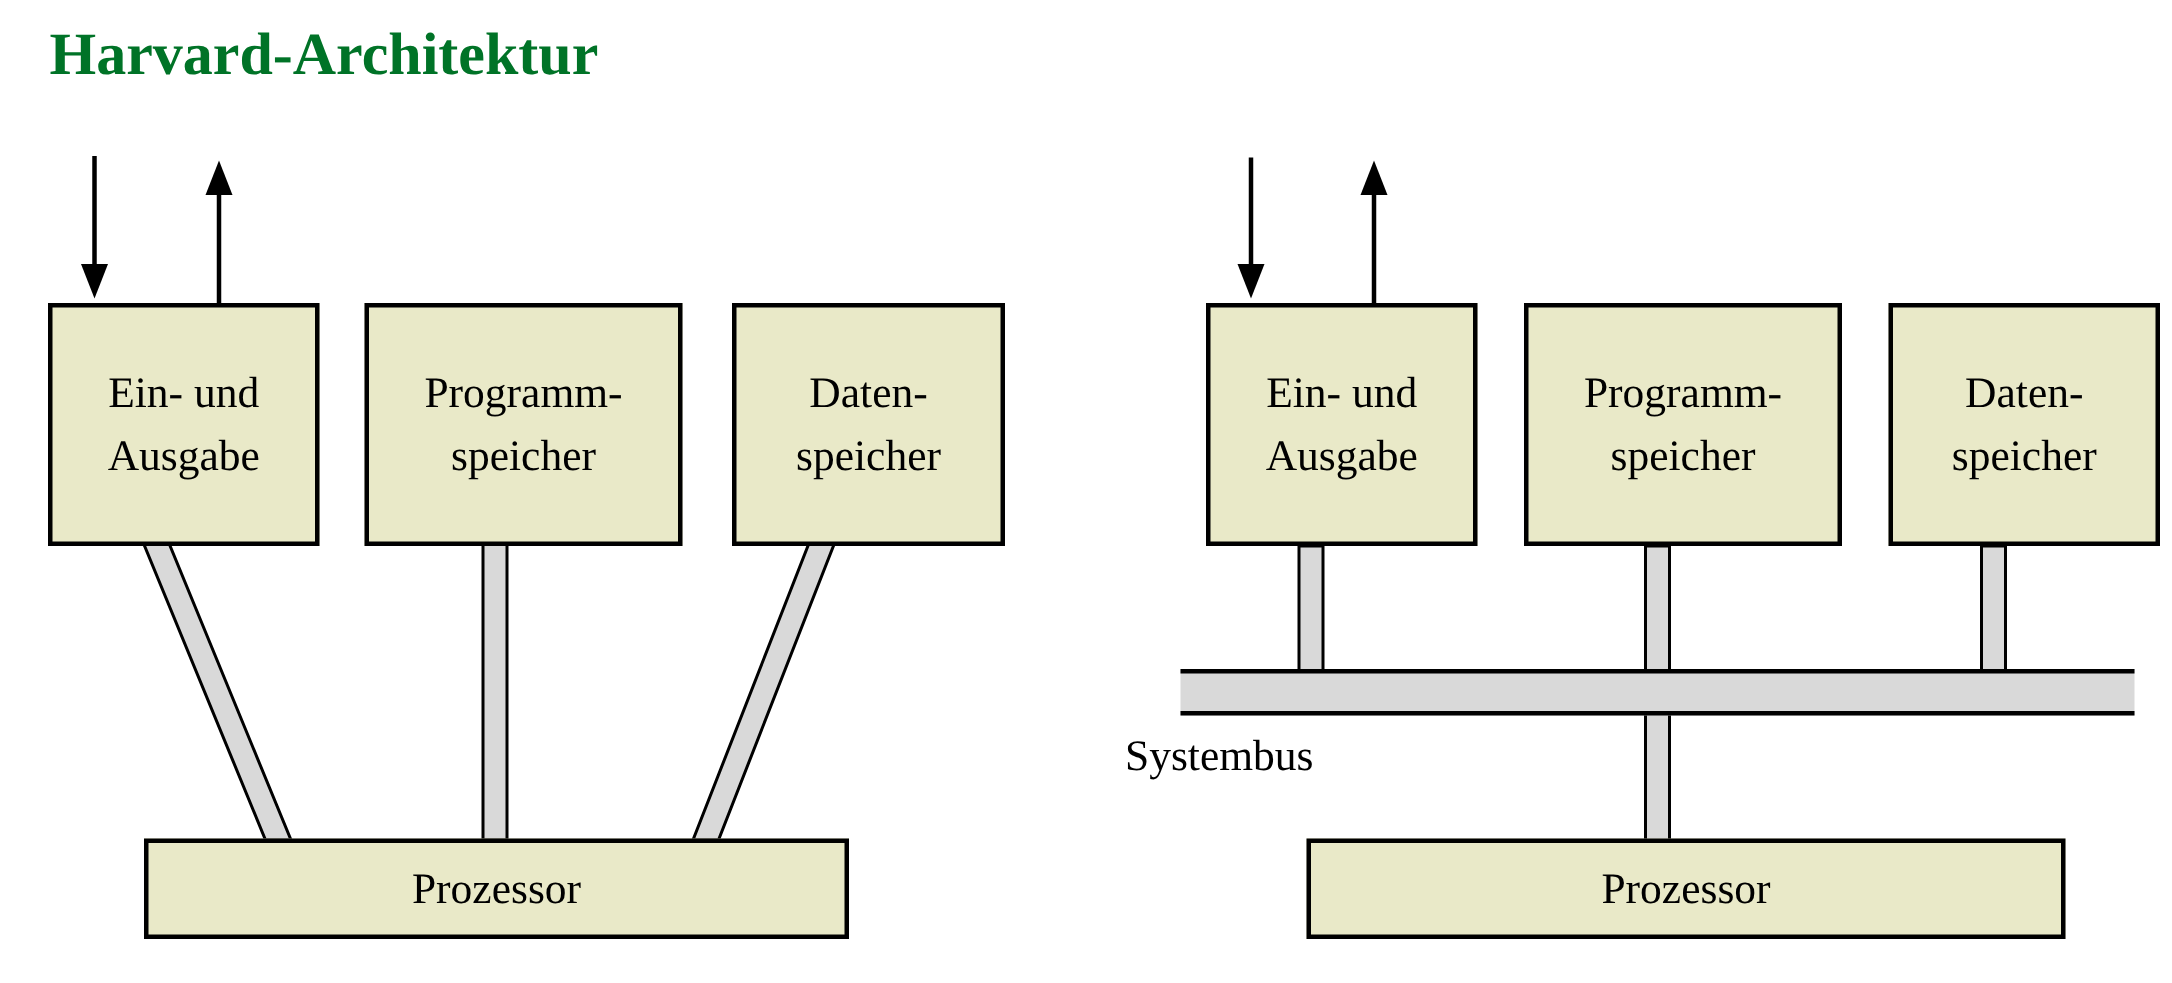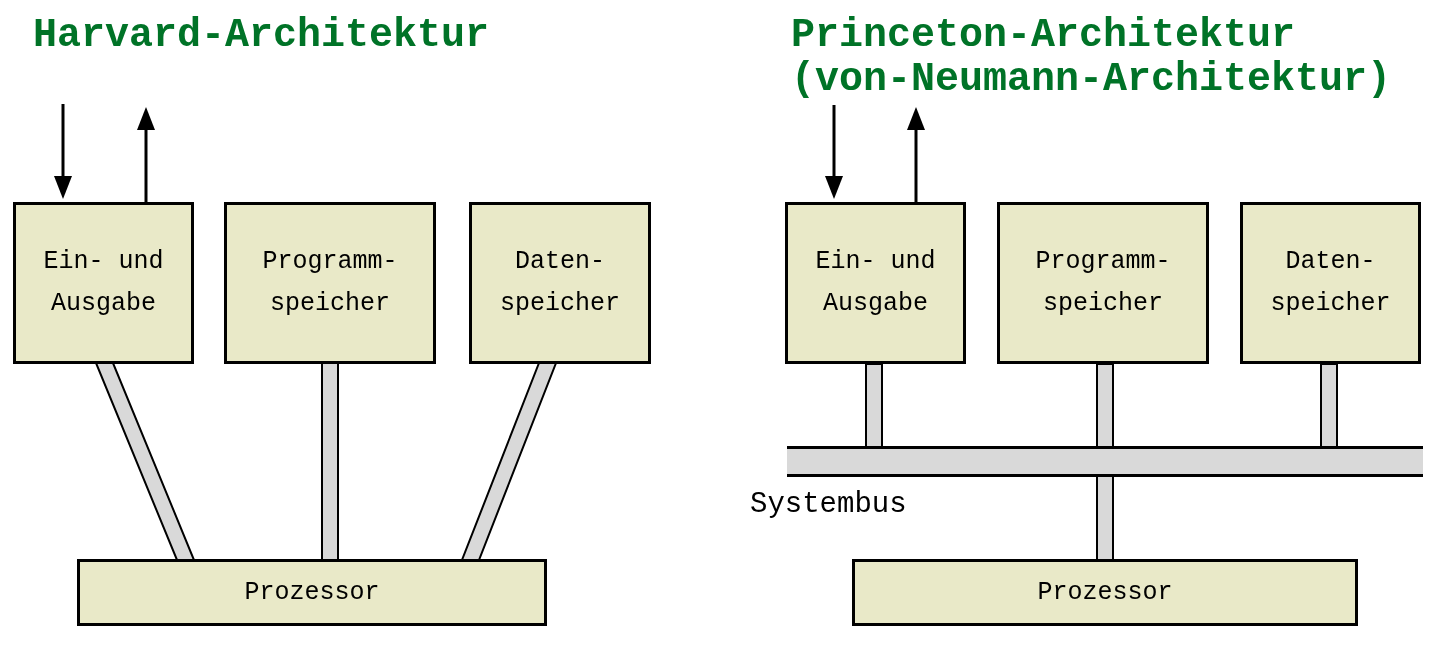--- a/index.html
+++ b/index.html
@@ -6,21 +6,21 @@
     --green:#007327;
     --box-fill:#e9e9c8;
     --conn-fill:#d9d9d9;
     --outline:#000000;
   }
   html,body{margin:0;padding:0;background:#ffffff;}
   .canvas{
     position:relative;
     width:1448px;height:655px;
     background:#ffffff;
-    font-family:Liberation Mono, monospace;
+    font-family:Liberation Serif, serif;
     overflow:hidden;
   }
   svg.layer{position:absolute;left:0;top:0;z-index:0;}
   .conn{fill:var(--conn-fill);stroke:var(--outline);stroke-width:2;}
   .busbar{fill:var(--conn-fill);stroke:none;}
   .busline{stroke:var(--outline);stroke-width:3;}
   .arrowline{stroke:var(--outline);stroke-width:3;}
   .arrowhead{fill:var(--outline);stroke:none;}
   .title{
     position:absolute;z-index:2;
@@ -28,22 +28,23 @@
     font-size:40px;font-weight:bold;
     line-height:44px;white-space:nowrap;
   }
   .box{
     position:absolute;z-index:1;
     box-sizing:border-box;
     background:var(--box-fill);
     border:3px solid var(--outline);
     display:flex;align-items:center;justify-content:center;
     text-align:center;
-    font-size:25px;line-height:42px;color:#000;
+    font-size:29px;line-height:42px;color:#000;
     white-space:pre-line;
+    margin-left:19px;
   }
   .bus-label{
     position:absolute;z-index:2;
     font-size:29px;color:#000;white-space:nowrap;
   }
 </style>
 </head>
 <body>
 
 <div class="canvas">
@@ -78,24 +79,20 @@
       <line class="arrowline" x1="834" y1="105" x2="834" y2="178"></line>
       <polygon class="arrowhead" points="825,176 843,176 834,199"></polygon>
     </g>
     <g>
       <line class="arrowline" x1="916" y1="203" x2="916" y2="128"></line>
       <polygon class="arrowhead" points="907,130 925,130 916,107"></polygon>
     </g>
   </svg>
 
   <div class="title" style="left:33px;top:14px;">Harvard-Architektur</div>
-  <div class="title" style="left:791px;top:14px;">
-    <div>Princeton-Architektur</div>
-    <div>(von-Neumann-Architektur)</div>
-  </div>
 
   <div class="box" style="left:13px;top:202px;width:181px;height:162px;">Ein- und
 Ausgabe</div>
   <div class="box" style="left:224px;top:202px;width:212px;height:162px;">Programm-
 speicher</div>
   <div class="box" style="left:469px;top:202px;width:182px;height:162px;">Daten-
 speicher</div>
   <div class="box" style="left:77px;top:559px;width:470px;height:67px;">Prozessor</div>
 
   <div class="box" style="left:785px;top:202px;width:181px;height:162px;">Ein- und

